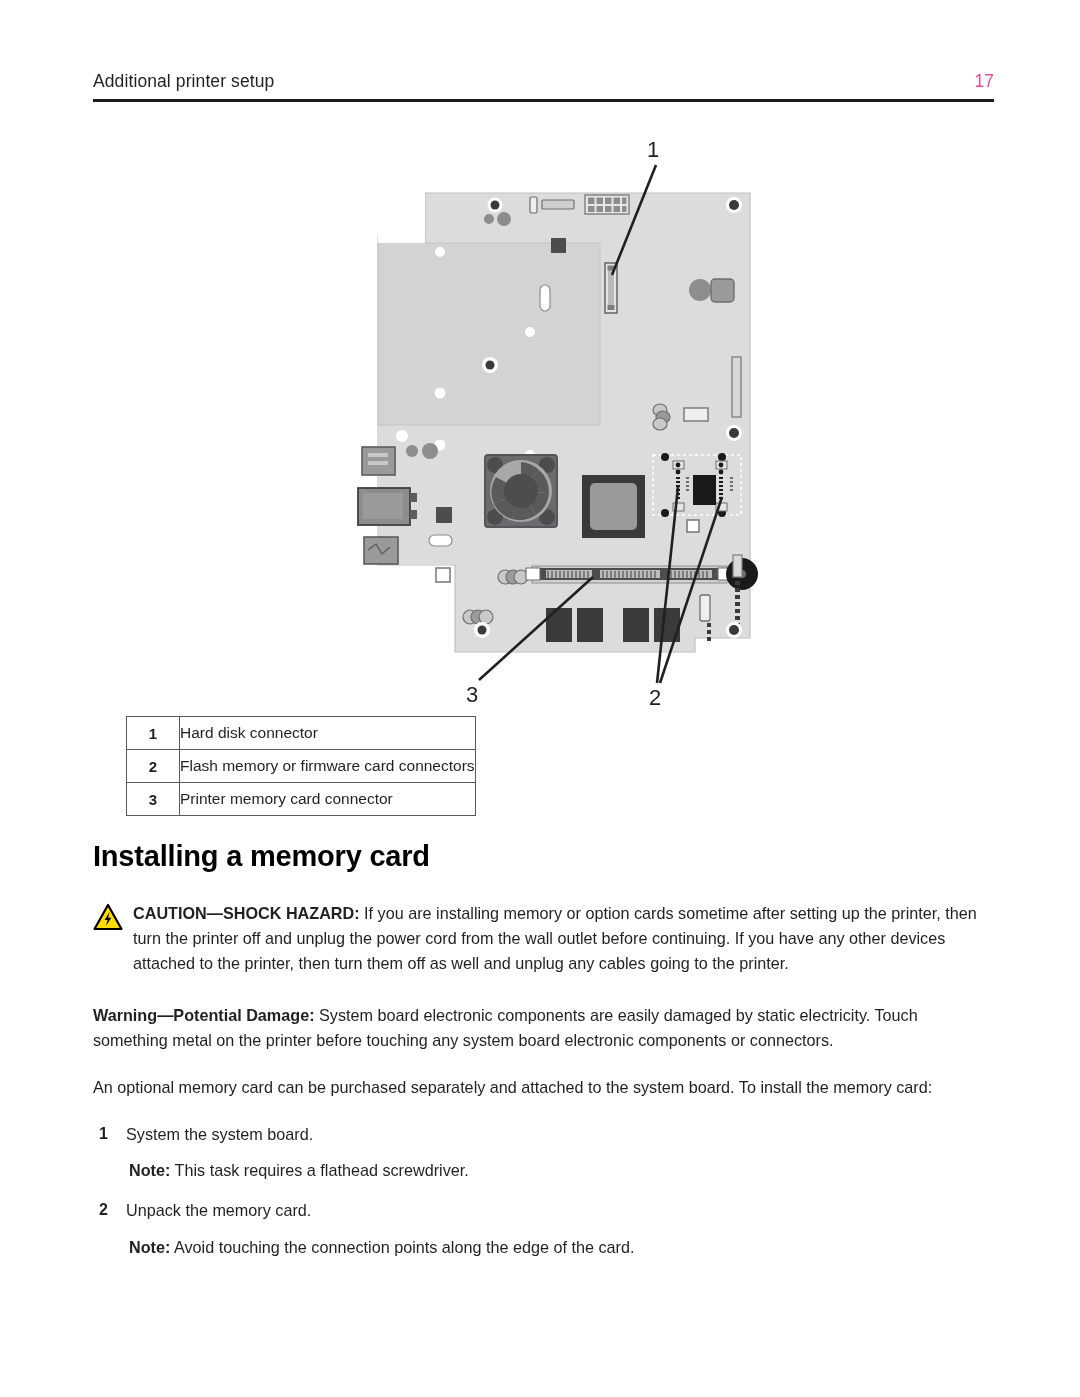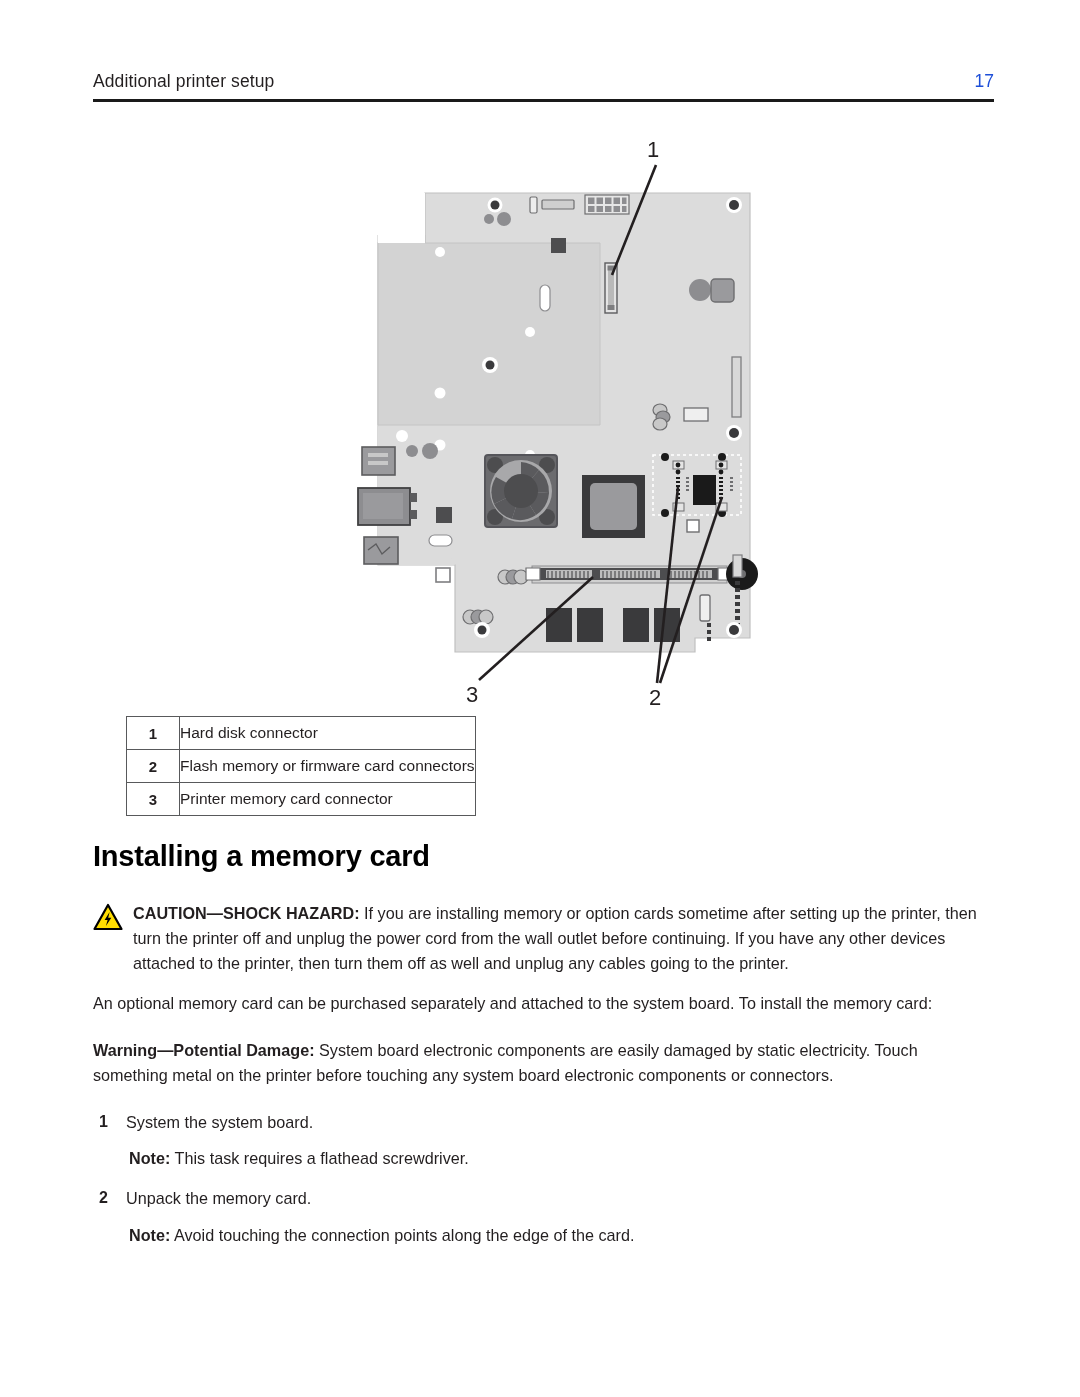--- a/index.html
+++ b/index.html
@@ -28,21 +28,21 @@
     align-items: center;
     justify-content: space-between;
   }
   .header-title {
     font-size: 17.5px;
     letter-spacing: 0.1px;
     color: #231f20;
   }
   .header-pageno {
     font-size: 17.5px;
-    color: #1d4ed8;
+    color: #ec4899;
   }
 
   
   .figure {
     position: absolute;
     left: 350px;
     top: 125px;
     width: 430px;
     height: 580px;
   }
@@ -92,21 +92,21 @@
     font-size: 29px;
     font-weight: bold;
     margin: 0 0 28px 0;
     letter-spacing: -0.2px;
     color: #000000;
   }
 
   .admonition {
     position: relative;
     padding-left: 40px;
-    margin-bottom: 16px;
+    margin-bottom: 28px;
     font-size: 16.2px;
     line-height: 1.53;
     color: #231f20;
     text-align: left;
   }
   .caution-icon {
     position: absolute;
     left: 0px;
     top: 2px;
     width: 30px;
@@ -473,25 +473,25 @@
   <div class="admonition">
     <span class="caution-icon">
       <svg width="30" height="28" viewBox="0 0 30 28" xmlns="http://www.w3.org/2000/svg">
         <path d="M15,2 L28.5,26 L1.5,26 Z" fill="#ffdd00" stroke="#000000" stroke-width="2.2" stroke-linejoin="round"></path>
         <path d="M16.6,9 L11.6,17 L14.6,17 L12.9,23 L18.3,14.8 L15.2,14.8 Z" fill="#000000"></path>
       </svg>
     </span>
     <b>CAUTION—SHOCK HAZARD:</b><span> If you are installing memory or option cards sometime after setting up the printer, then turn the printer off and unplug the power cord from the wall outlet before continuing. If you have any other devices attached to the printer, then turn them off as well and unplug any cables going to the printer.</span>
   </div>
 
-  <div class="para">An optional memory card can be purchased separately and attached to the system board. To install the memory card:</div>
-
   <div class="para">
     <b>Warning—Potential Damage:</b><span> System board electronic components are easily damaged by static electricity. Touch something metal on the printer before touching any system board electronic components or connectors.</span>
   </div>
+
+  <div class="para">An optional memory card can be purchased separately and attached to the system board. To install the memory card:</div>
 
   <ol class="steps">
     <li>
       <span class="step-num">1</span>
       <span>System the system board.</span>
       <div class="note">
         <b>Note:</b><span> This task requires a flathead screwdriver.</span>
       </div>
     </li>
     <li>

